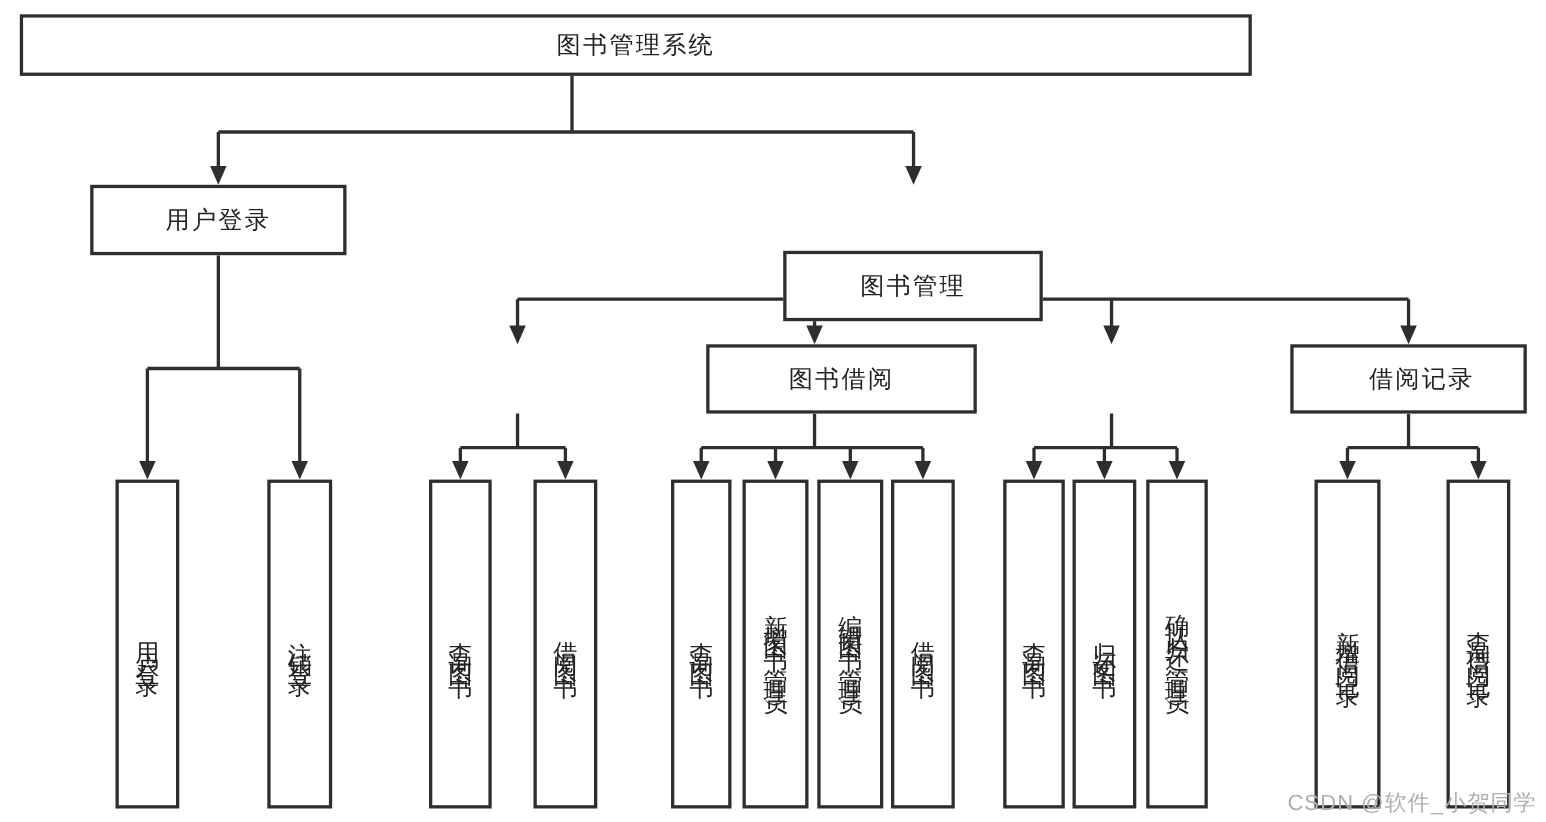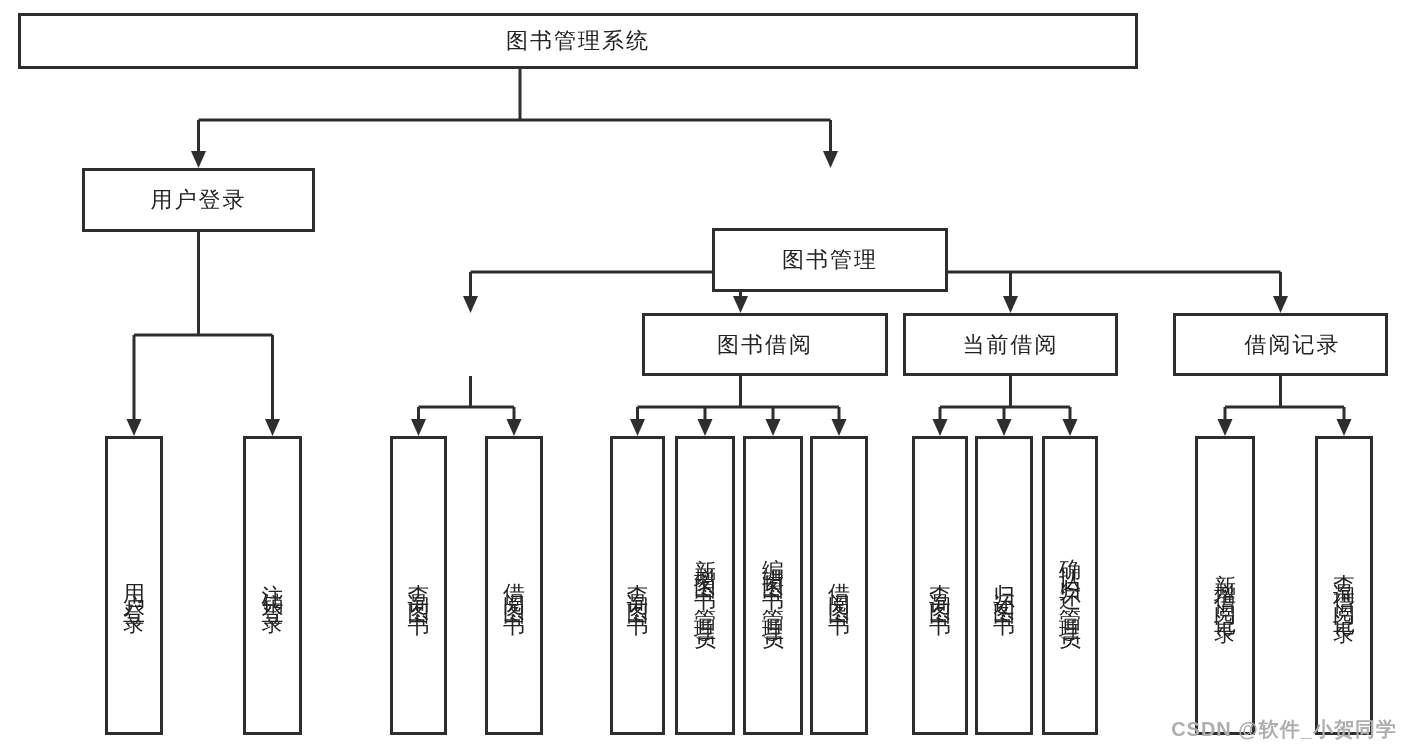--- a/index.html
+++ b/index.html
@@ -52,21 +52,20 @@
     color: var(--text);
   }
   .watermark {
     position: absolute;
     right: 8px;
     bottom: 4px;
     font-size: 20px;
     color: var(--watermark);
     letter-spacing: 1px;
     white-space: nowrap;
-    font-weight: bold;
   }
 </style>
 </head>
 <body>
 
 <div class="canvas">
 
   <svg class="wires" width="1405" height="747" viewBox="0 0 1405 747">
 
     <g>
@@ -116,21 +115,20 @@
       <polygon points="1336.5,419 1351.5,419 1344,436"></polygon>
     </g>
   </svg>
 
   <div class="node hbox" style="left:18px; top:13px; width:1120px; height:56px;">图书管理系统</div>
 
   <div class="node hbox" style="left:82px; top:168px; width:233px; height:64px;">用户登录</div>
   <div class="node hbox" style="left:712px; top:180px; width:236px; height:64px;margin-top:48px;">图书管理</div>
 
   <div class="node hbox" style="left:606px; top:313px; width:246px; height:63px;margin-left:36px;">图书借阅</div>
-  <div class="node hbox" style="left:903px; top:313px; width:215px; height:63px;">当前借阅</div>
   <div class="node hbox" style="left:1173px; top:313px; width:215px; height:63px;padding-left:24px;">借阅记录</div>
 
   <div class="node vbox" style="left:105px; top:436px; width:58px; height:299px;">
     <span>用户登录</span>
   </div>
   <div class="node vbox" style="left:243px; top:436px; width:59px; height:299px;">
     <span>注销登录</span>
   </div>
 
   <div class="node vbox" style="left:390px; top:436px; width:57px; height:299px;">

